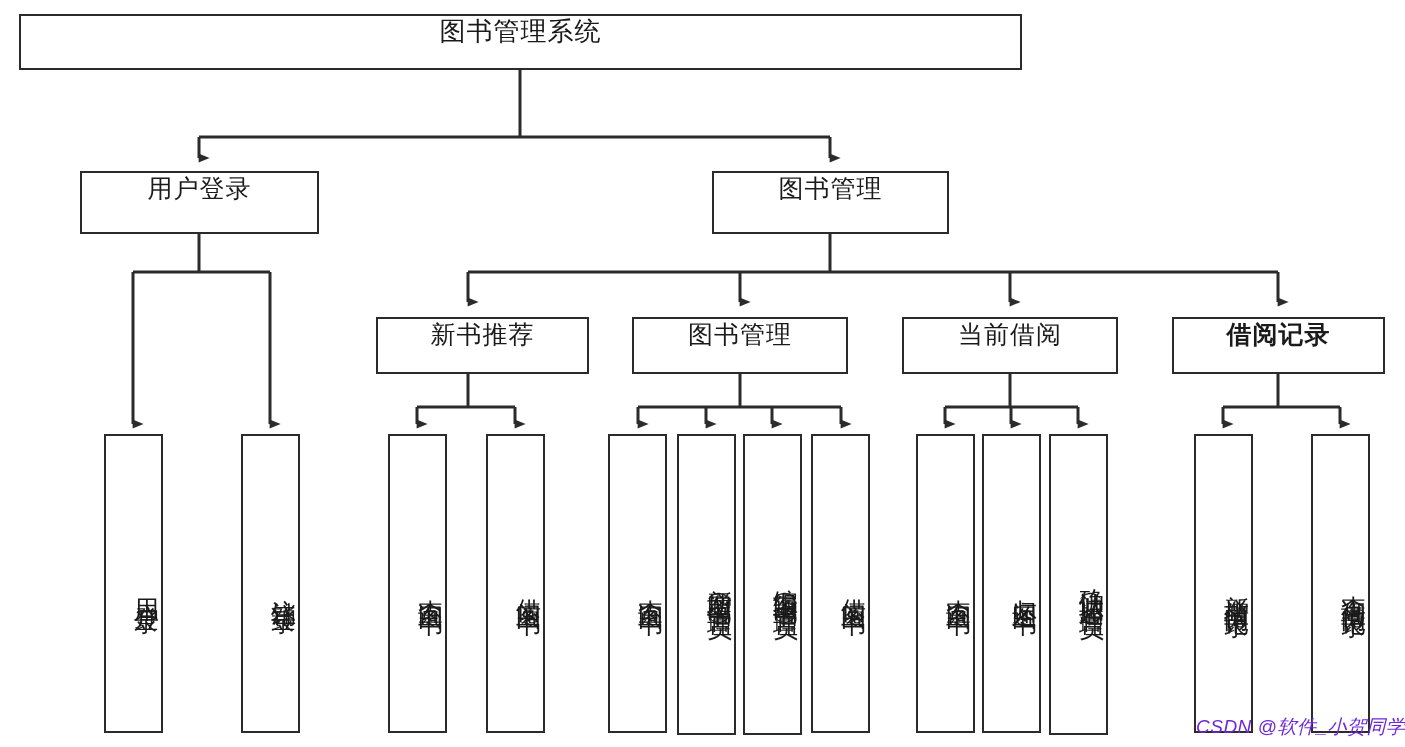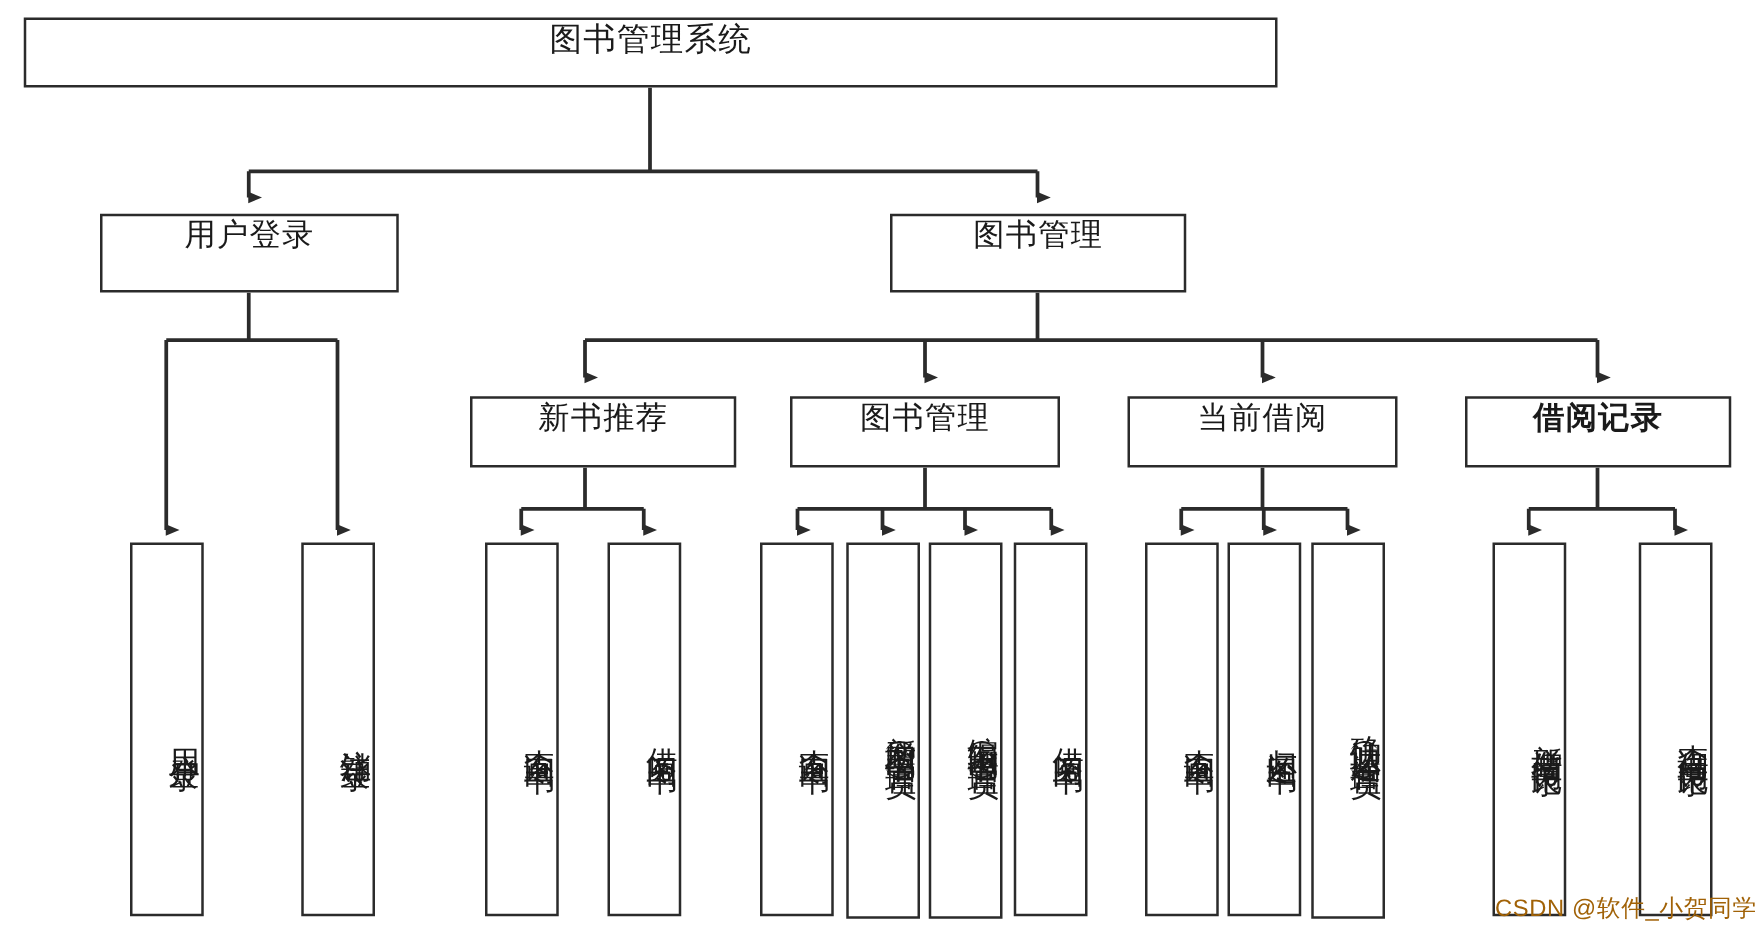--- a/index.html
+++ b/index.html
@@ -55,23 +55,24 @@
   .node.vert.topalign {
     align-items: flex-start;
     padding-top: 4px;
   }
   .node.vert span {
     display: block;
   }
   .watermark {
     position: absolute;
     font-size: 19px;
-    color: #a16207;
+    color: #6d28d9;
     letter-spacing: 0.5px;
     white-space: nowrap;
+    font-style: italic;
   }
 </style>
 </head>
 <body>
 
 <div id="canvas">
 
   <svg id="edges" viewBox="0 0 1405 747" xmlns="http://www.w3.org/2000/svg">
     <defs>
       <marker id="arrow" markerWidth="10" markerHeight="12" refX="4.6" refY="10.6" orient="auto-start-reverse" markerUnits="userSpaceOnUse">

